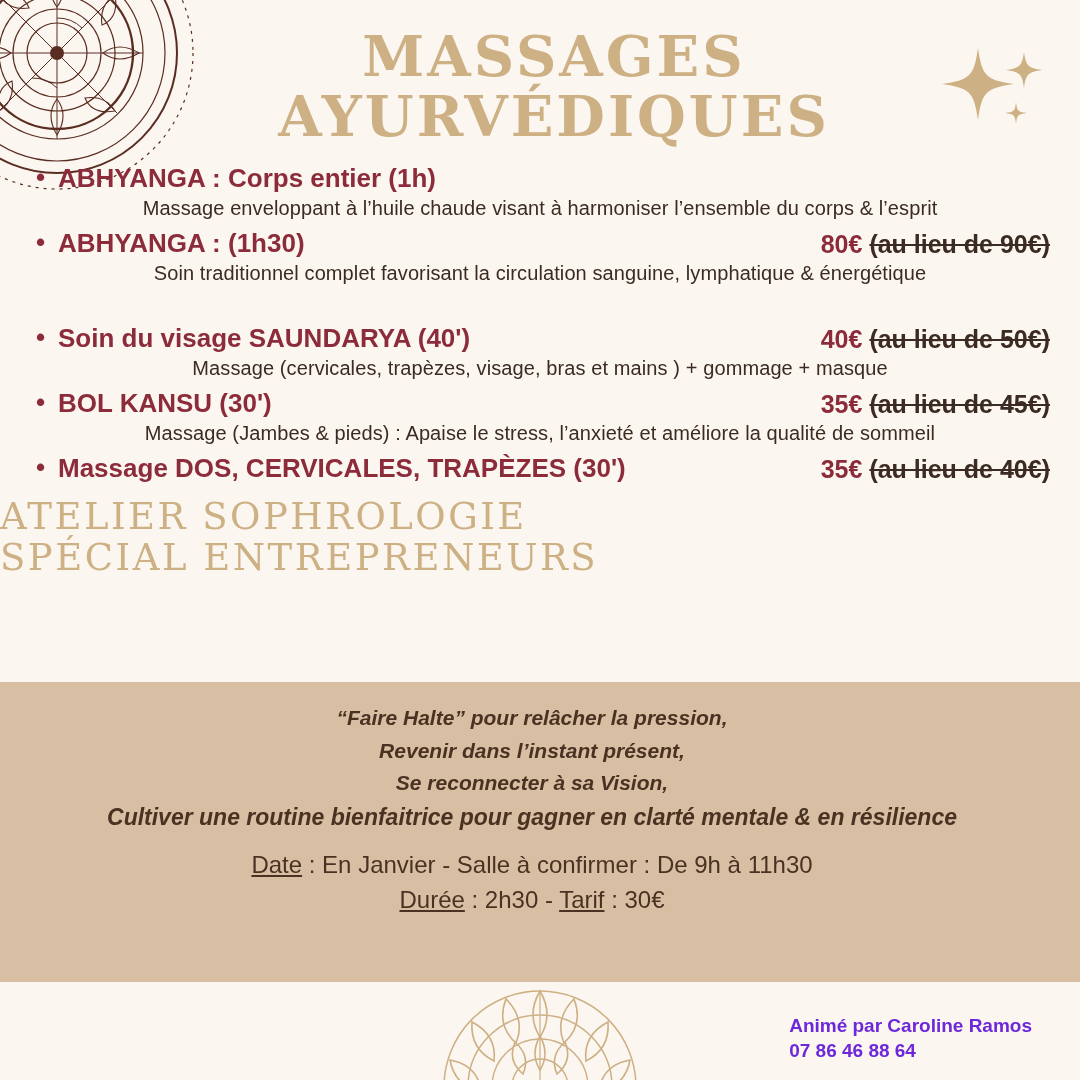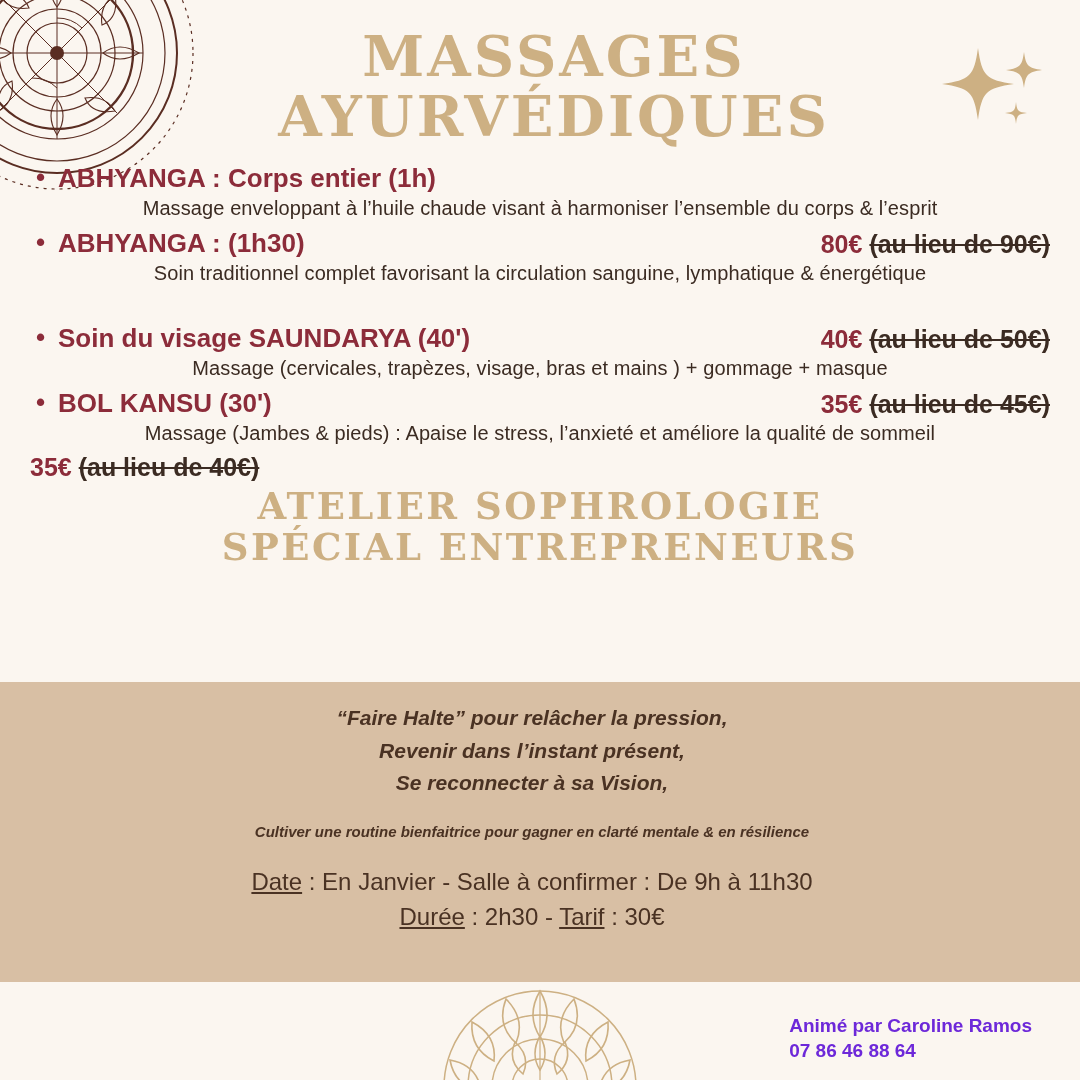--- a/index.html
+++ b/index.html
@@ -101,24 +101,23 @@
     font-size: 20px;
     color: #3b2b22;
     margin: 3px 0 8px 0;
     text-align: center;
     letter-spacing: .1px;
   }
   .gap { height: 28px; }
 
   
   .workshop-title {
-    text-align: center;
-    margin-top: 4px;
+    margin-top: 12px;
     font-family: "DejaVu Serif", serif;
-    font-weight: bold;
+    font-weight: normal;
     font-size: 37px;
     line-height: 1.12;
     letter-spacing: 2.5px;
     color: #cdb083;
   }
   .workshop-title .l2 { display: block; }
 
   
   .band {
     position: absolute;
@@ -134,22 +133,22 @@
     padding-top: 20px;
     text-align: center;
   }
   .quote-line {
     font-size: 21px;
     font-weight: bold;
     font-style: italic;
     color: #4a3223;
     line-height: 1.55;
   }
-  .quote-line.wide { font-size: 15px; margin-top: 20px; }
-  .info-block { margin-top: 22px; }
+  .quote-line.wide { font-size: 23px; }
+  .info-block { margin-top: 13px; }
   .info-line {
     font-size: 24px;
     color: #4a3223;
     line-height: 1.45;
   }
   .info-line .u {
     text-decoration: underline;
     color: #7d2631;
     font-weight: bold;
   }
@@ -252,20 +251,21 @@
   <div class="svc-row">
     <div class="svc-name">BOL KANSU (30')</div>
     <div class="svc-price">
       <span>35€</span>
       <span class="old">(au lieu de 45€)</span>
     </div>
   </div>
   <div class="svc-desc">Massage (Jambes &amp; pieds) : Apaise le stress, l’anxieté et améliore la qualité de sommeil</div>
 
   <div class="svc-row">
+    <div class="svc-name">Massage DOS, CERVICALES, TRAPÈZES (30')</div>
     <div class="svc-price">
       <span>35€</span>
       <span class="old">(au lieu de 40€)</span>
     </div>
   </div>
 
 </div>
 
 <div class="workshop-title">
   <span>ATELIER SOPHROLOGIE</span>

